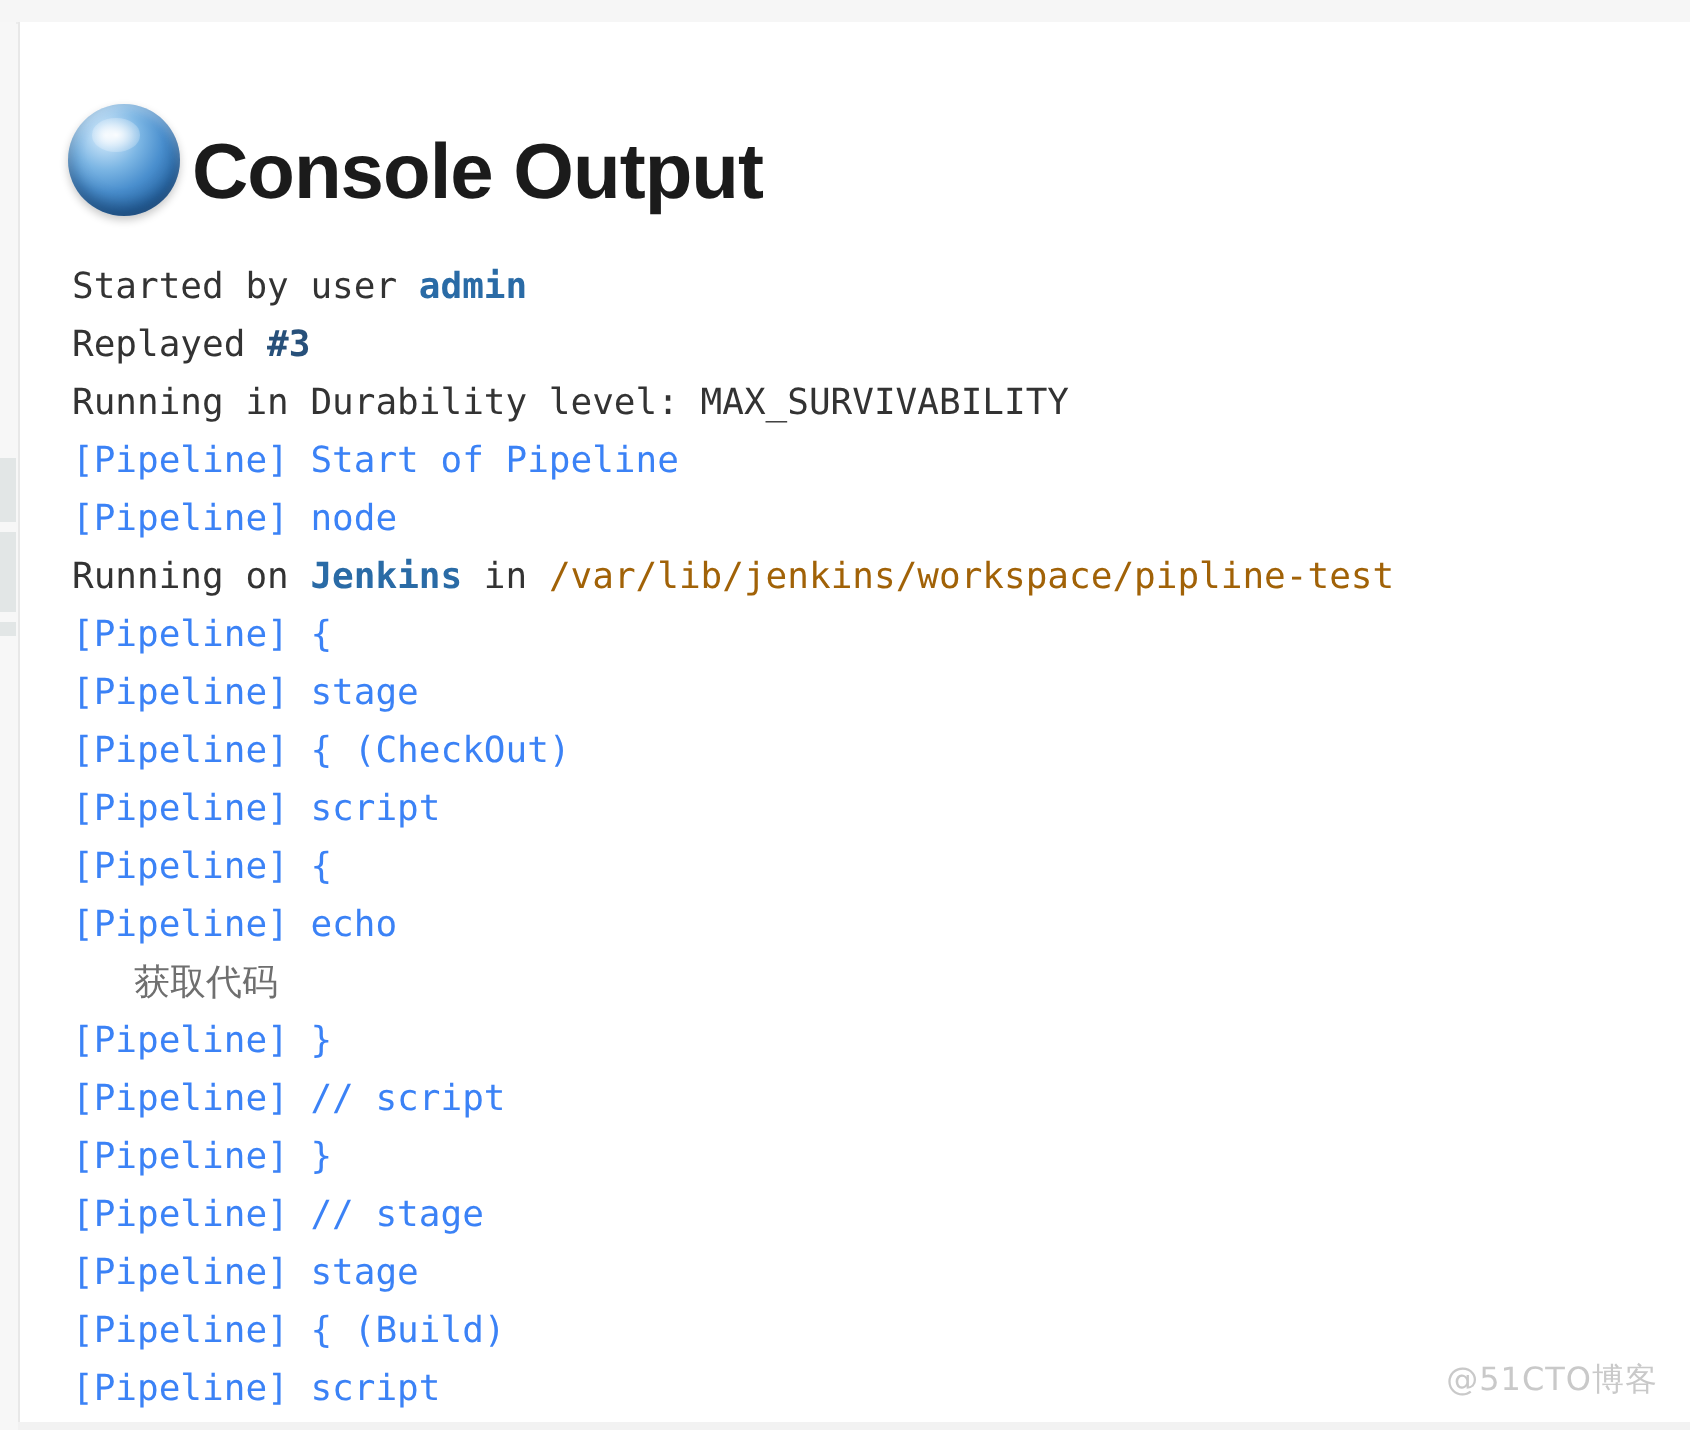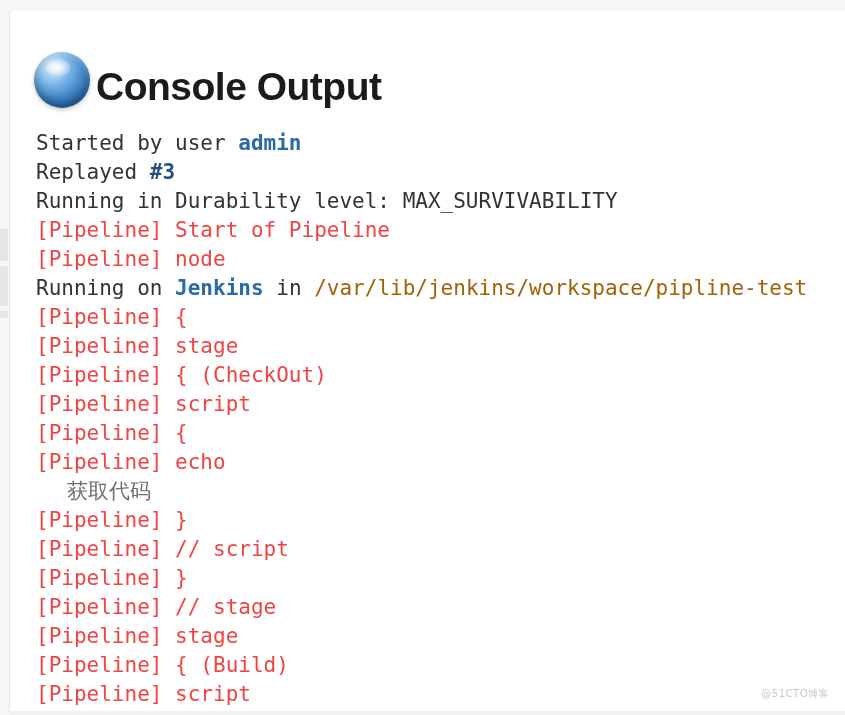--- a/index.html
+++ b/index.html
@@ -113,48 +113,48 @@
     letter-spacing: -0.5px;
     line-height: 1;
     white-space: nowrap;
     margin-top: 40px;
   }
 
   
   #console-output {
     margin: 18px 0 0 26px;
     font-family: "DejaVu Sans Mono", "Liberation Mono", monospace;
-    font-size: 21px;
+    font-size: 18px;
     line-height: 29px;
     white-space: pre;
   }
   .console-line {
     white-space: pre;
     color: #333333;
   }
   .seg-plain    { color: #333333; }
-  .seg-pipeline { color: #ef4444; }
+  .seg-pipeline { color: #3b82f6; }
   .seg-path     { color: #a16207; }
   .seg-echo     { color: #6f6f6f; margin-left: 31px; }
   .seg-link {
     color: #2a6ba6;
     font-weight: bold;
     text-decoration: none;
   }
   .seg-build {
     color: #27507a;
     font-weight: bold;
   }
 
   
   #watermark {
     position: absolute;
     right: 16px;
     bottom: 14px;
-    font-size: 10px;
+    font-size: 16px;
     color: #c9c9c9;
     font-family: "DejaVu Sans", sans-serif;
     letter-spacing: 0.5px;
     user-select: none;
   }
 
   
   #bottom-edge {
     position: absolute;
     left: 9px;

